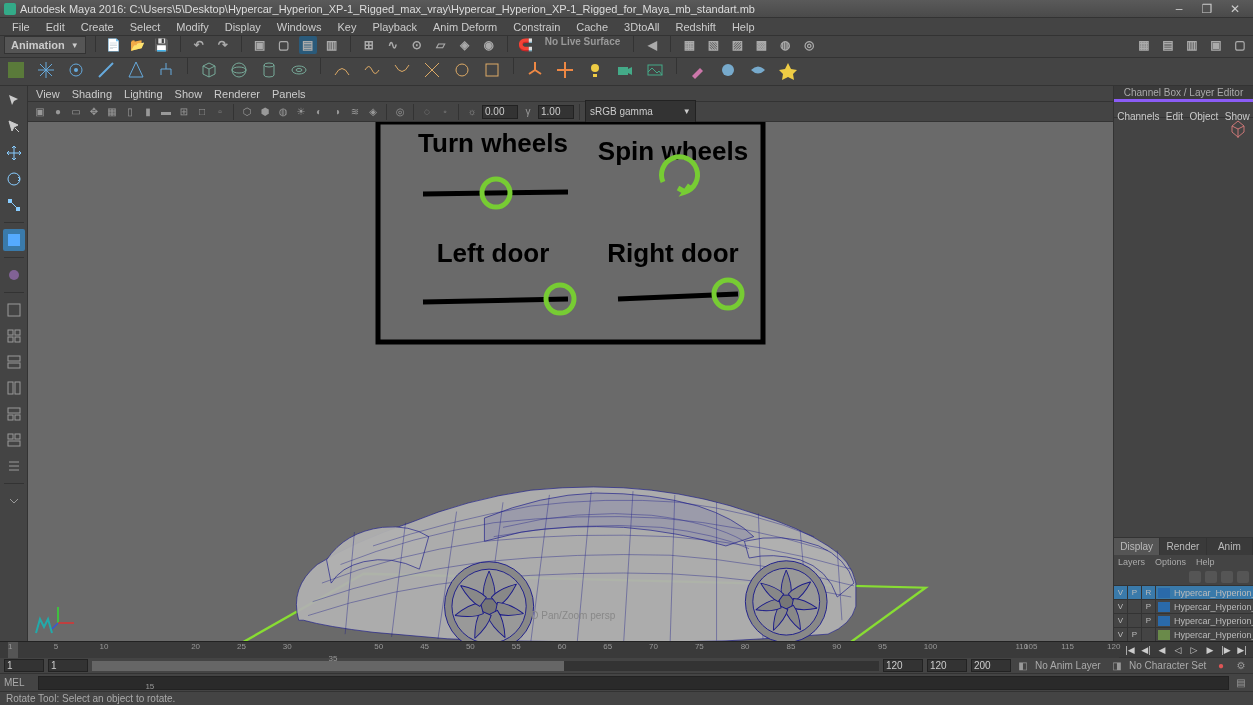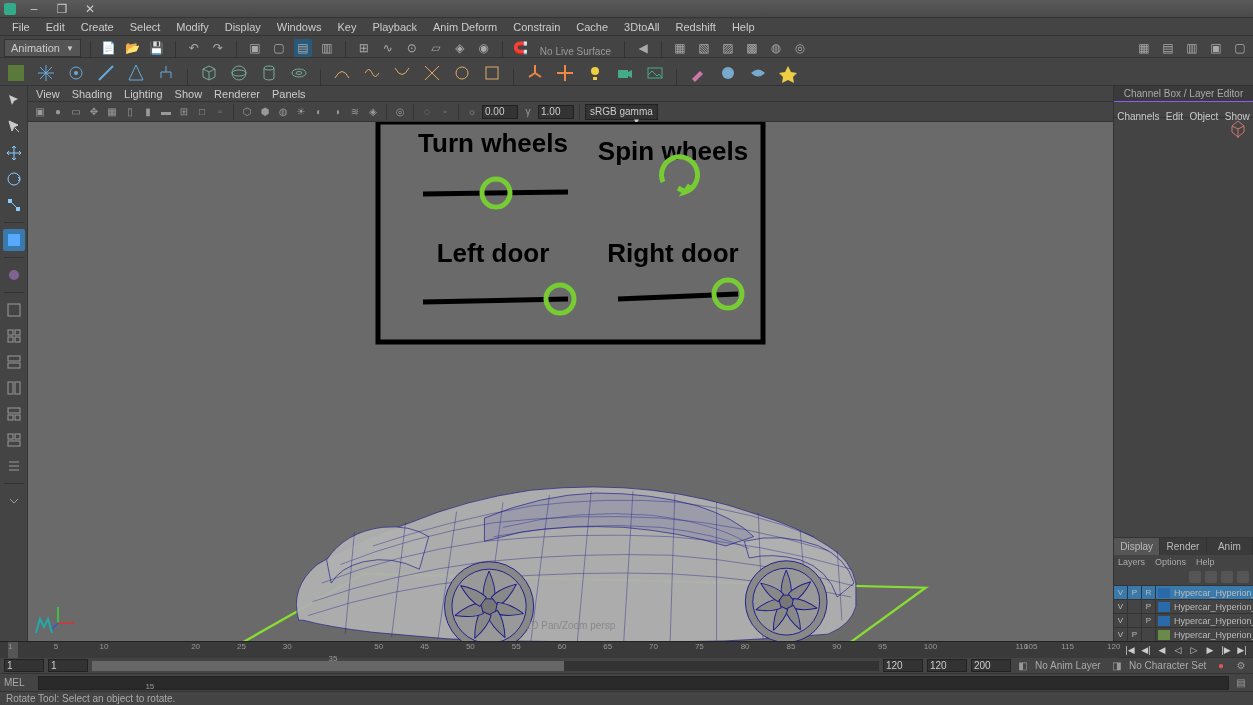--- a/index.html
+++ b/index.html
@@ -9,21 +9,21 @@
 .titlebar { height: 18px; background: linear-gradient(#5a5a5a, #4a4a4a); display: flex; align-items: center; padding: 0 4px; border-bottom: 1px solid #333; }
 .titlebar .icon { width: 12px; height: 12px; background: #3a8; border-radius: 2px; margin-right: 4px; }
 .titlebar .title { flex: 1; font-size: 11px; color: #ddd; white-space: nowrap; overflow: hidden; }
 .titlebar .winbtn { width: 28px; height: 16px; display: flex; align-items: center; justify-content: center; color: #ccc; font-size: 12px; cursor: pointer; }
 
 
 .menubar { height: 18px; background: #444; display: flex; align-items: center; padding: 0 4px; border-bottom: 1px solid #333; }
 .menubar .item { padding: 0 8px; font-size: 11px; color: #ccc; cursor: pointer; }
 
 
-.toolbar-row { height: 22px; background: #444; display: flex; align-items: flex-end; padding: 0 4px; border-bottom: 1px solid #333; gap: 6px; }
+.toolbar-row { height: 22px; background: #444; display: flex; align-items: flex-start; padding: 0 4px; border-bottom: 1px solid #333; gap: 6px; font-weight: bold; }
 .toolbar-row.tall { height: 28px; }
 .dropdown { display: inline-flex; align-items: center; background: #555; border: 1px solid #333; padding: 1px 6px; height: 18px; font-size: 11px; color: #ccc; cursor: pointer; }
 .dropdown .arrow { margin-left: 6px; font-size: 8px; }
 .tbtn { width: 18px; height: 18px; display: flex; align-items: center; justify-content: center; color: #aaa; cursor: pointer; border-radius: 2px; font-size: 12px; }
 .tbtn.active { background: #2a5a7a; }
 .sep { width: 1px; height: 16px; background: #333; margin: 0 3px; }
 .shelf-icon { width: 24px; height: 24px; display: flex; align-items: center; justify-content: center; cursor: pointer; border-radius: 2px; }
 .shelf-icon svg { width: 20px; height: 20px; }
 
 
@@ -32,31 +32,31 @@
 .left-toolbox .tool { width: 22px; height: 22px; display: flex; align-items: center; justify-content: center; cursor: pointer; border-radius: 2px; }
 .left-toolbox .tool.active { background: #3a7aaa; }
 .left-toolbox .divider { width: 20px; height: 1px; background: #333; margin: 2px 0; }
 
 .viewport-area { flex: 1; display: flex; flex-direction: column; background: #0369a1; }
 .panel-menu { height: 16px; background: #444; display: flex; align-items: center; padding: 0 8px; gap: 12px; border-bottom: 1px solid #333; font-size: 11px; }
 .panel-menu span { cursor: pointer; color: #ccc; }
 .panel-toolbar { height: 20px; background: #444; display: flex; align-items: center; padding: 0 4px; gap: 2px; border-bottom: 1px solid #333; }
 .mini-btn { width: 16px; height: 16px; display: flex; align-items: center; justify-content: center; cursor: pointer; font-size: 10px; color: #999; }
 .mini-input { width: 36px; height: 14px; background: #333; border: 1px solid #222; color: #ccc; font-size: 10px; padding: 0 2px; }
-.gamma-dd { background: #333; border: 1px solid #222; color: #ccc; font-size: 10px; padding: 1px 4px; height: 16px; display: flex; align-items: center; flex-direction: column; }
+.gamma-dd { background: #333; border: 1px solid #222; color: #ccc; font-size: 10px; padding: 1px 4px; height: 24px; display: flex; align-items: center; }
 
 .viewport { flex: 1; background: #6a6a6a; position: relative; overflow: hidden; }
 .viewport-content { position: absolute; inset: 0; }
 .viewaxis { position: absolute; left: 20px; bottom: 10px; width: 30px; height: 30px; }
 .maya-logo { position: absolute; left: 4px; bottom: 4px; width: 24px; height: 24px; }
-.viewport-label { position: absolute; left: 50%; bottom: 10px; transform: translateX(-50%); color: #888; font-size: 10px; }
+.viewport-label { position: absolute; left: 50%; bottom: 20px; transform: translateX(-50%); color: #888; font-size: 10px; }
 
 
 .right-panel { width: 140px; background: #444; border-left: 1px solid #333; display: flex; flex-direction: column; }
-.right-header { height: 16px; background: #3a3a3a; display: flex; align-items: center; justify-content: center; font-size: 10px; color: #aaa; border-bottom: 1px solid #8b5cf6; }
+.right-header { height: 16px; background: #3a3a3a; display: flex; align-items: center; justify-content: center; font-size: 10px; color: #aaa; border-bottom: 3px solid #8b5cf6; }
 .right-menu { height: 16px; display: flex; align-items: center; justify-content: space-around; font-size: 10px; color: #ccc; border-bottom: 1px solid #333; }
 .right-menu span { cursor: pointer; margin-top: 14px; }
 .attr-area { flex: 1; background: #444; }
 .layer-tabs { height: 18px; display: flex; background: #3a3a3a; border-top: 1px solid #333; }
 .layer-tab { flex: 1; display: flex; align-items: center; justify-content: center; font-size: 10px; cursor: pointer; border-right: 1px solid #333; }
 .layer-tab.active { background: #555; }
 .layer-submenu { height: 14px; display: flex; align-items: center; font-size: 9px; padding: 0 4px; gap: 10px; color: #aaa; }
 .layer-icons { height: 16px; display: flex; align-items: center; justify-content: flex-end; gap: 4px; padding: 0 4px; }
 .layer-icons .li { width: 12px; height: 12px; background: #555; border-radius: 2px; cursor: pointer; }
 .layer-list { flex: 0 0 auto; }
@@ -89,20 +89,23 @@
 .rig-panel { position: absolute; left: 340px; top: 0; width: 400px; height: 230px; }
 .car-wire { position: absolute; left: 150px; top: 280px; width: 780px; height: 260px; }
 
 .nolivelabel { font-size: 10px; color: #999; padding: 0 4px; }
 </style>
 </head>
 <body>
 
 <div class="titlebar">
   <div class="icon"></div>
+  <div class="title">
+    <span>Autodesk Maya 2016:</span> <span>C:\Users\5\Desktop\Hypercar_Hyperion_XP-1_Rigged_max_vray\Hypercar_Hyperion_XP-1_Rigged_for_Maya_mb_standart.mb</span>
+  </div>
   <div class="winbtn">–</div>
   <div class="winbtn">❐</div>
   <div class="winbtn">✕</div>
 </div>
 
 <div class="menubar">
   <span class="item">File</span>
   <span class="item">Edit</span>
   <span class="item">Create</span>
   <span class="item">Select</span>

